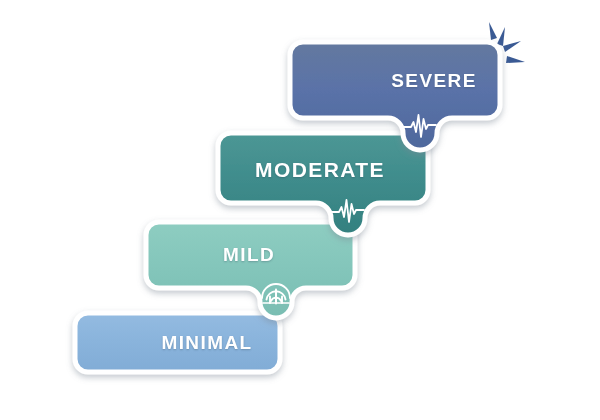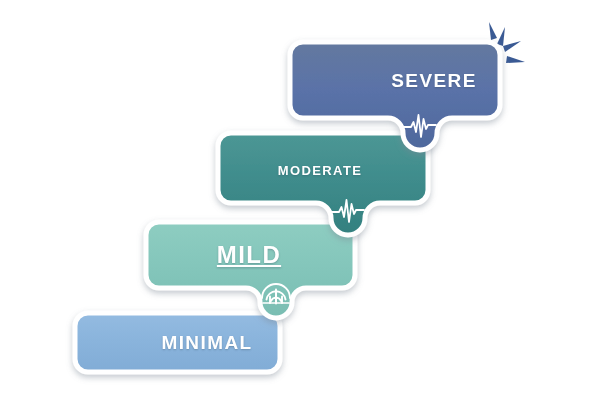--- a/index.html
+++ b/index.html
@@ -35,22 +35,22 @@
     color: #ffffff;
     font-size: 19px;
     letter-spacing: 1.4px;
     white-space: nowrap;
     text-shadow: 0 1px 2px rgba(40,60,80,0.30);
     transform: translate(-50%, -50%);
     pointer-events: none;
     -webkit-font-smoothing: antialiased;
   }
   .step-label.lbl-severe   { font-size: 19px; }
-  .step-label.lbl-moderate { font-size: 13px; }
-  .step-label.lbl-mild     { font-size: 24px; text-decoration: underline; }
+  .step-label.lbl-moderate { font-size: 21px; }
+  .step-label.lbl-mild     { font-size: 19px; }
   .step-label.lbl-minimal  { font-size: 19px; }
 </style>
 </head>
 <body>
 
 <div id="stage">
 
   <svg id="svg-graphic" viewBox="0 0 600 420" xmlns="http://www.w3.org/2000/svg">
     <defs>
       <filter id="softShadow" x="-30%" y="-30%" width="160%" height="180%">

